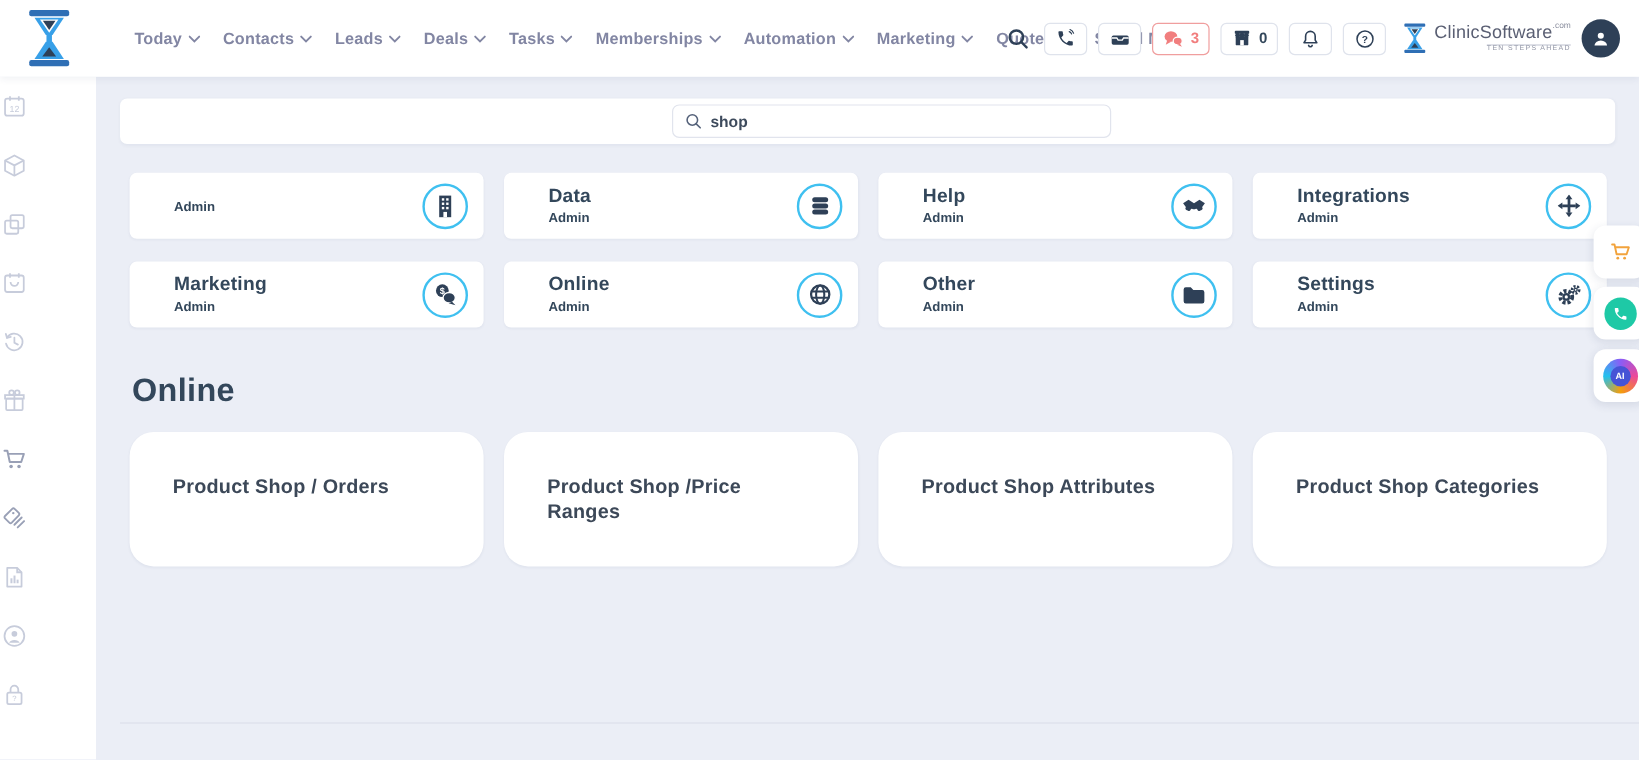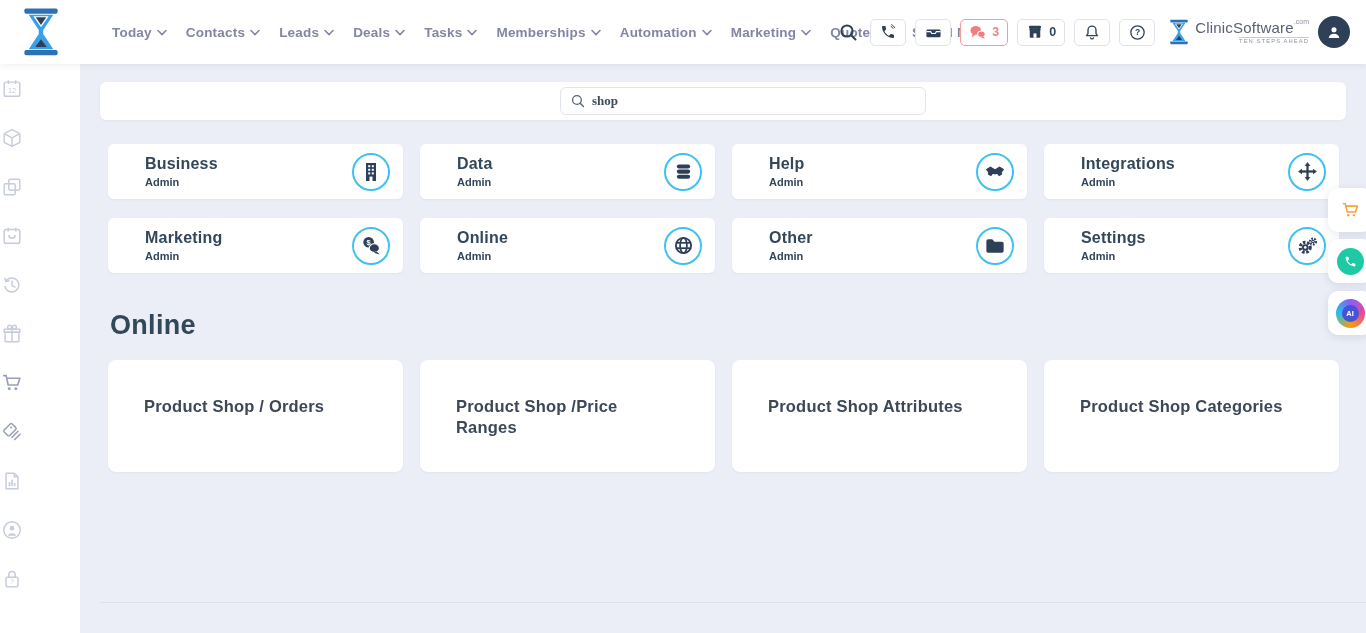--- a/index.html
+++ b/index.html
@@ -40,40 +40,40 @@
   .side-item { width:24px; height:22px; display:flex; align-items:center; justify-content:center; cursor:pointer; }
 
   
   .content { position:absolute; left:80px; top:64px; width:1286px; height:569px; }
 
   .search-panel { position:absolute; left:20px; top:18px; width:1246px; height:38px; background:#fff;
                   border-radius:6px; box-shadow:0 1px 3px rgba(40,55,95,.05); }
   .search-box { position:absolute; left:460px; top:5px; width:366px; height:28px; border:1px solid #e1e4ed;
                 border-radius:6px; display:flex; align-items:center; padding:0 10px; gap:7px; background:#fff; }
   .search-box input { border:none; outline:none; flex:1; font-size:13px; color:#3d4a5c; font-weight:600;
-                      font-family:Liberation Serif, serif; background:transparent; }
+                      font-family:Liberation Sans, sans-serif; background:transparent; }
 
   .cat-grid { position:absolute; left:28px; top:80px; display:grid;
               grid-template-columns:repeat(4,295px); column-gap:17px; row-gap:19px; }
   .cat-card { height:55px; background:#fff; border-radius:6px; box-shadow:0 1px 2px rgba(40,55,95,.05);
               position:relative; display:flex; flex-direction:column; justify-content:center;
               padding-left:37px; cursor:pointer; }
   .cat-title { font-size:16px; font-weight:700; color:#33475b; letter-spacing:.2px; }
   .cat-sub { font-size:11px; font-weight:700; color:#33475b; margin-top:3px; }
   .cat-circle { position:absolute; right:13px; top:50%; transform:translateY(-50%); width:38px; height:38px;
                 border:2px solid #3fc0f0; border-radius:50%; display:flex; align-items:center; justify-content:center;
                 background:#fff; }
 
   .section-title { position:absolute; left:30px; top:246px; font-size:27px; font-weight:700; color:#33475b;
                    letter-spacing:.3px; }
 
   .result-grid { position:absolute; left:28px; top:296px; display:grid;
                  grid-template-columns:repeat(4,295px); grid-template-rows:112px 100px;
                  column-gap:17px; row-gap:15px; }
-  .result-card { background:#fff; border-radius:8px; box-shadow:0 1px 2px rgba(40,55,95,.05);
+  .result-card { background:#fff; border-radius:20px; box-shadow:0 1px 2px rgba(40,55,95,.05);
                  padding:36px 34px 0 36px; cursor:pointer; }
   .result-title { font-size:16.5px; font-weight:700; color:#3c4858; line-height:1.25; letter-spacing:.2px; }
 
   .bottom-divider { position:absolute; left:20px; top:538px; width:1266px; height:1px; background:#dde0ea; }
 
   
   .float-widget { position:absolute; width:44px; height:44px; background:#fff; border-radius:10px;
                   box-shadow:0 2px 8px rgba(40,55,95,.12); display:flex; align-items:center; justify-content:center;
                   cursor:pointer; z-index:30; }
   .fw-cart { left:1328px; top:188px; }
@@ -342,21 +342,20 @@
           <circle cx="6.8" cy="6.8" r="5" fill="none" stroke="#55627a" stroke-width="1.5"></circle>
           <line x1="10.5" y1="10.5" x2="14.3" y2="14.3" stroke="#55627a" stroke-width="1.5" stroke-linecap="round"></line>
         </svg>
       <input type="text" value="shop" style="">
     </div>
   </div>
 
   <div class="cat-grid">
 
     <div class="cat-card">
-      <div class="cat-title">Business</div>
       <div class="cat-sub">Admin</div>
       <div class="cat-circle">
         <svg width="18" height="20" viewBox="0 0 18 20">
             <rect x="4" y="1" width="10" height="18" fill="#2e4057"></rect>
             <rect x="6.2" y="3.2" width="2" height="2" fill="#fff"></rect>
             <rect x="9.8" y="3.2" width="2" height="2" fill="#fff"></rect>
             <rect x="6.2" y="6.8" width="2" height="2" fill="#fff"></rect>
             <rect x="9.8" y="6.8" width="2" height="2" fill="#fff"></rect>
             <rect x="6.2" y="10.4" width="2" height="2" fill="#fff"></rect>
             <rect x="9.8" y="10.4" width="2" height="2" fill="#fff"></rect>

